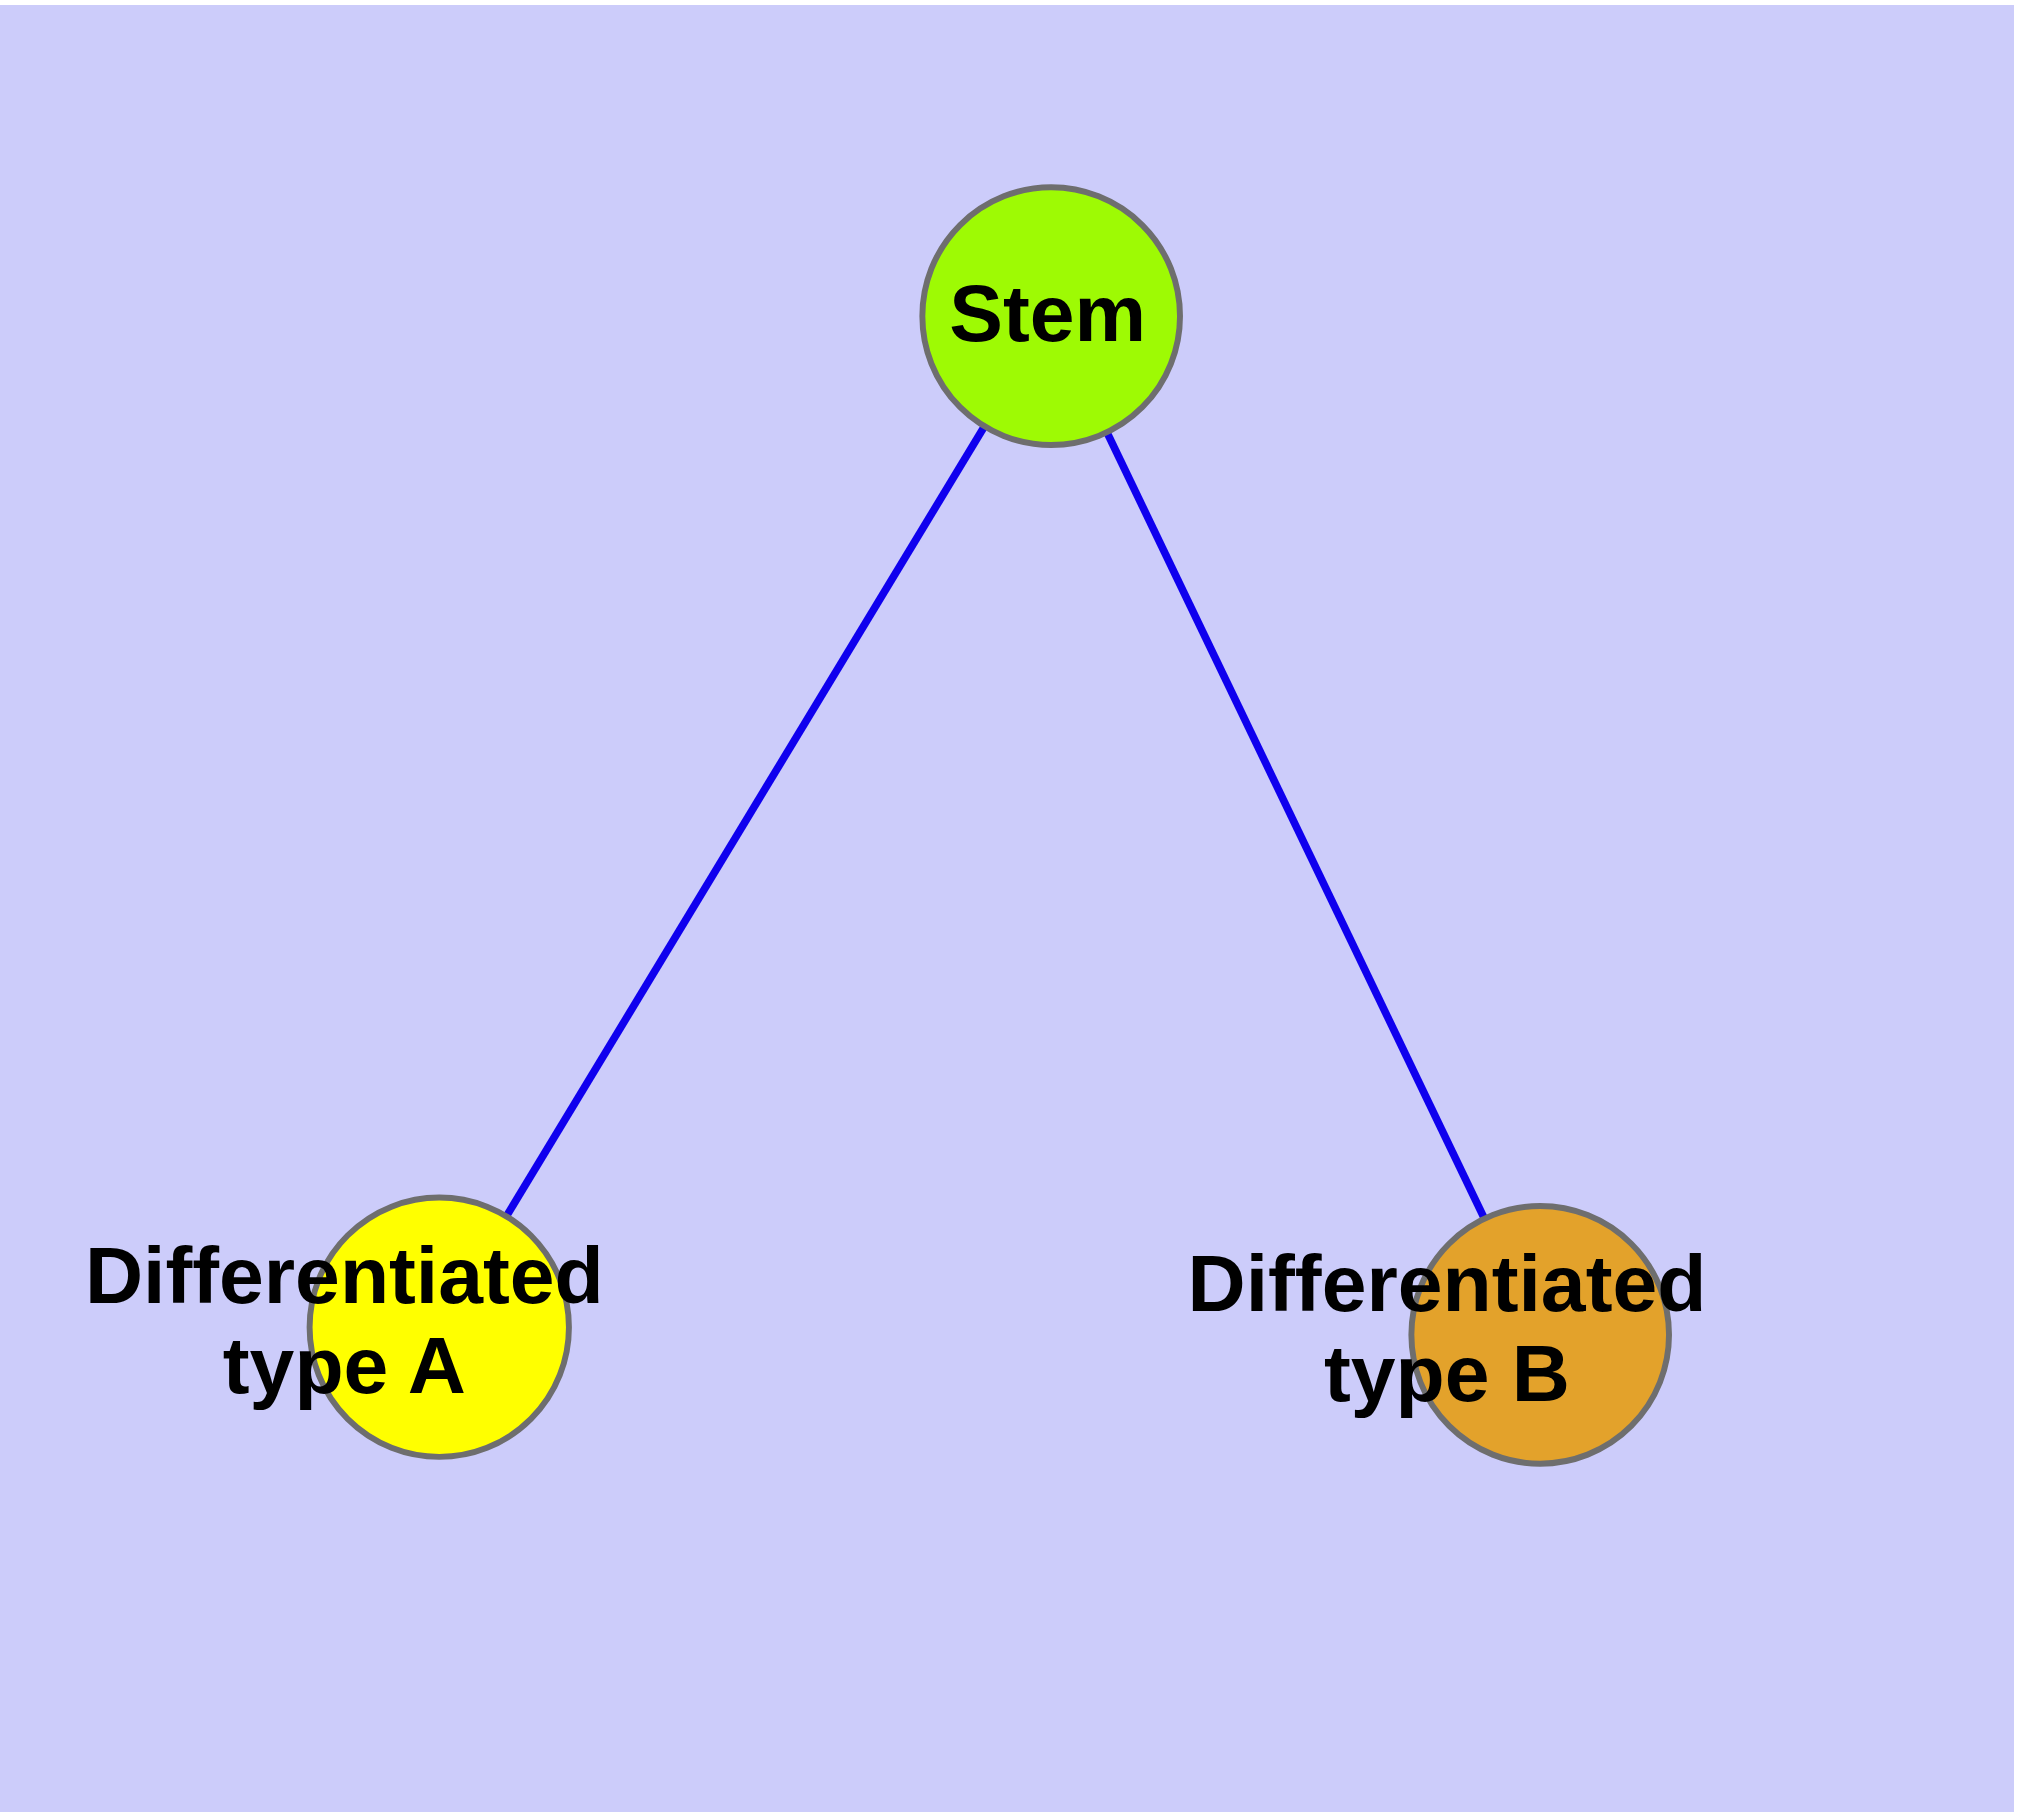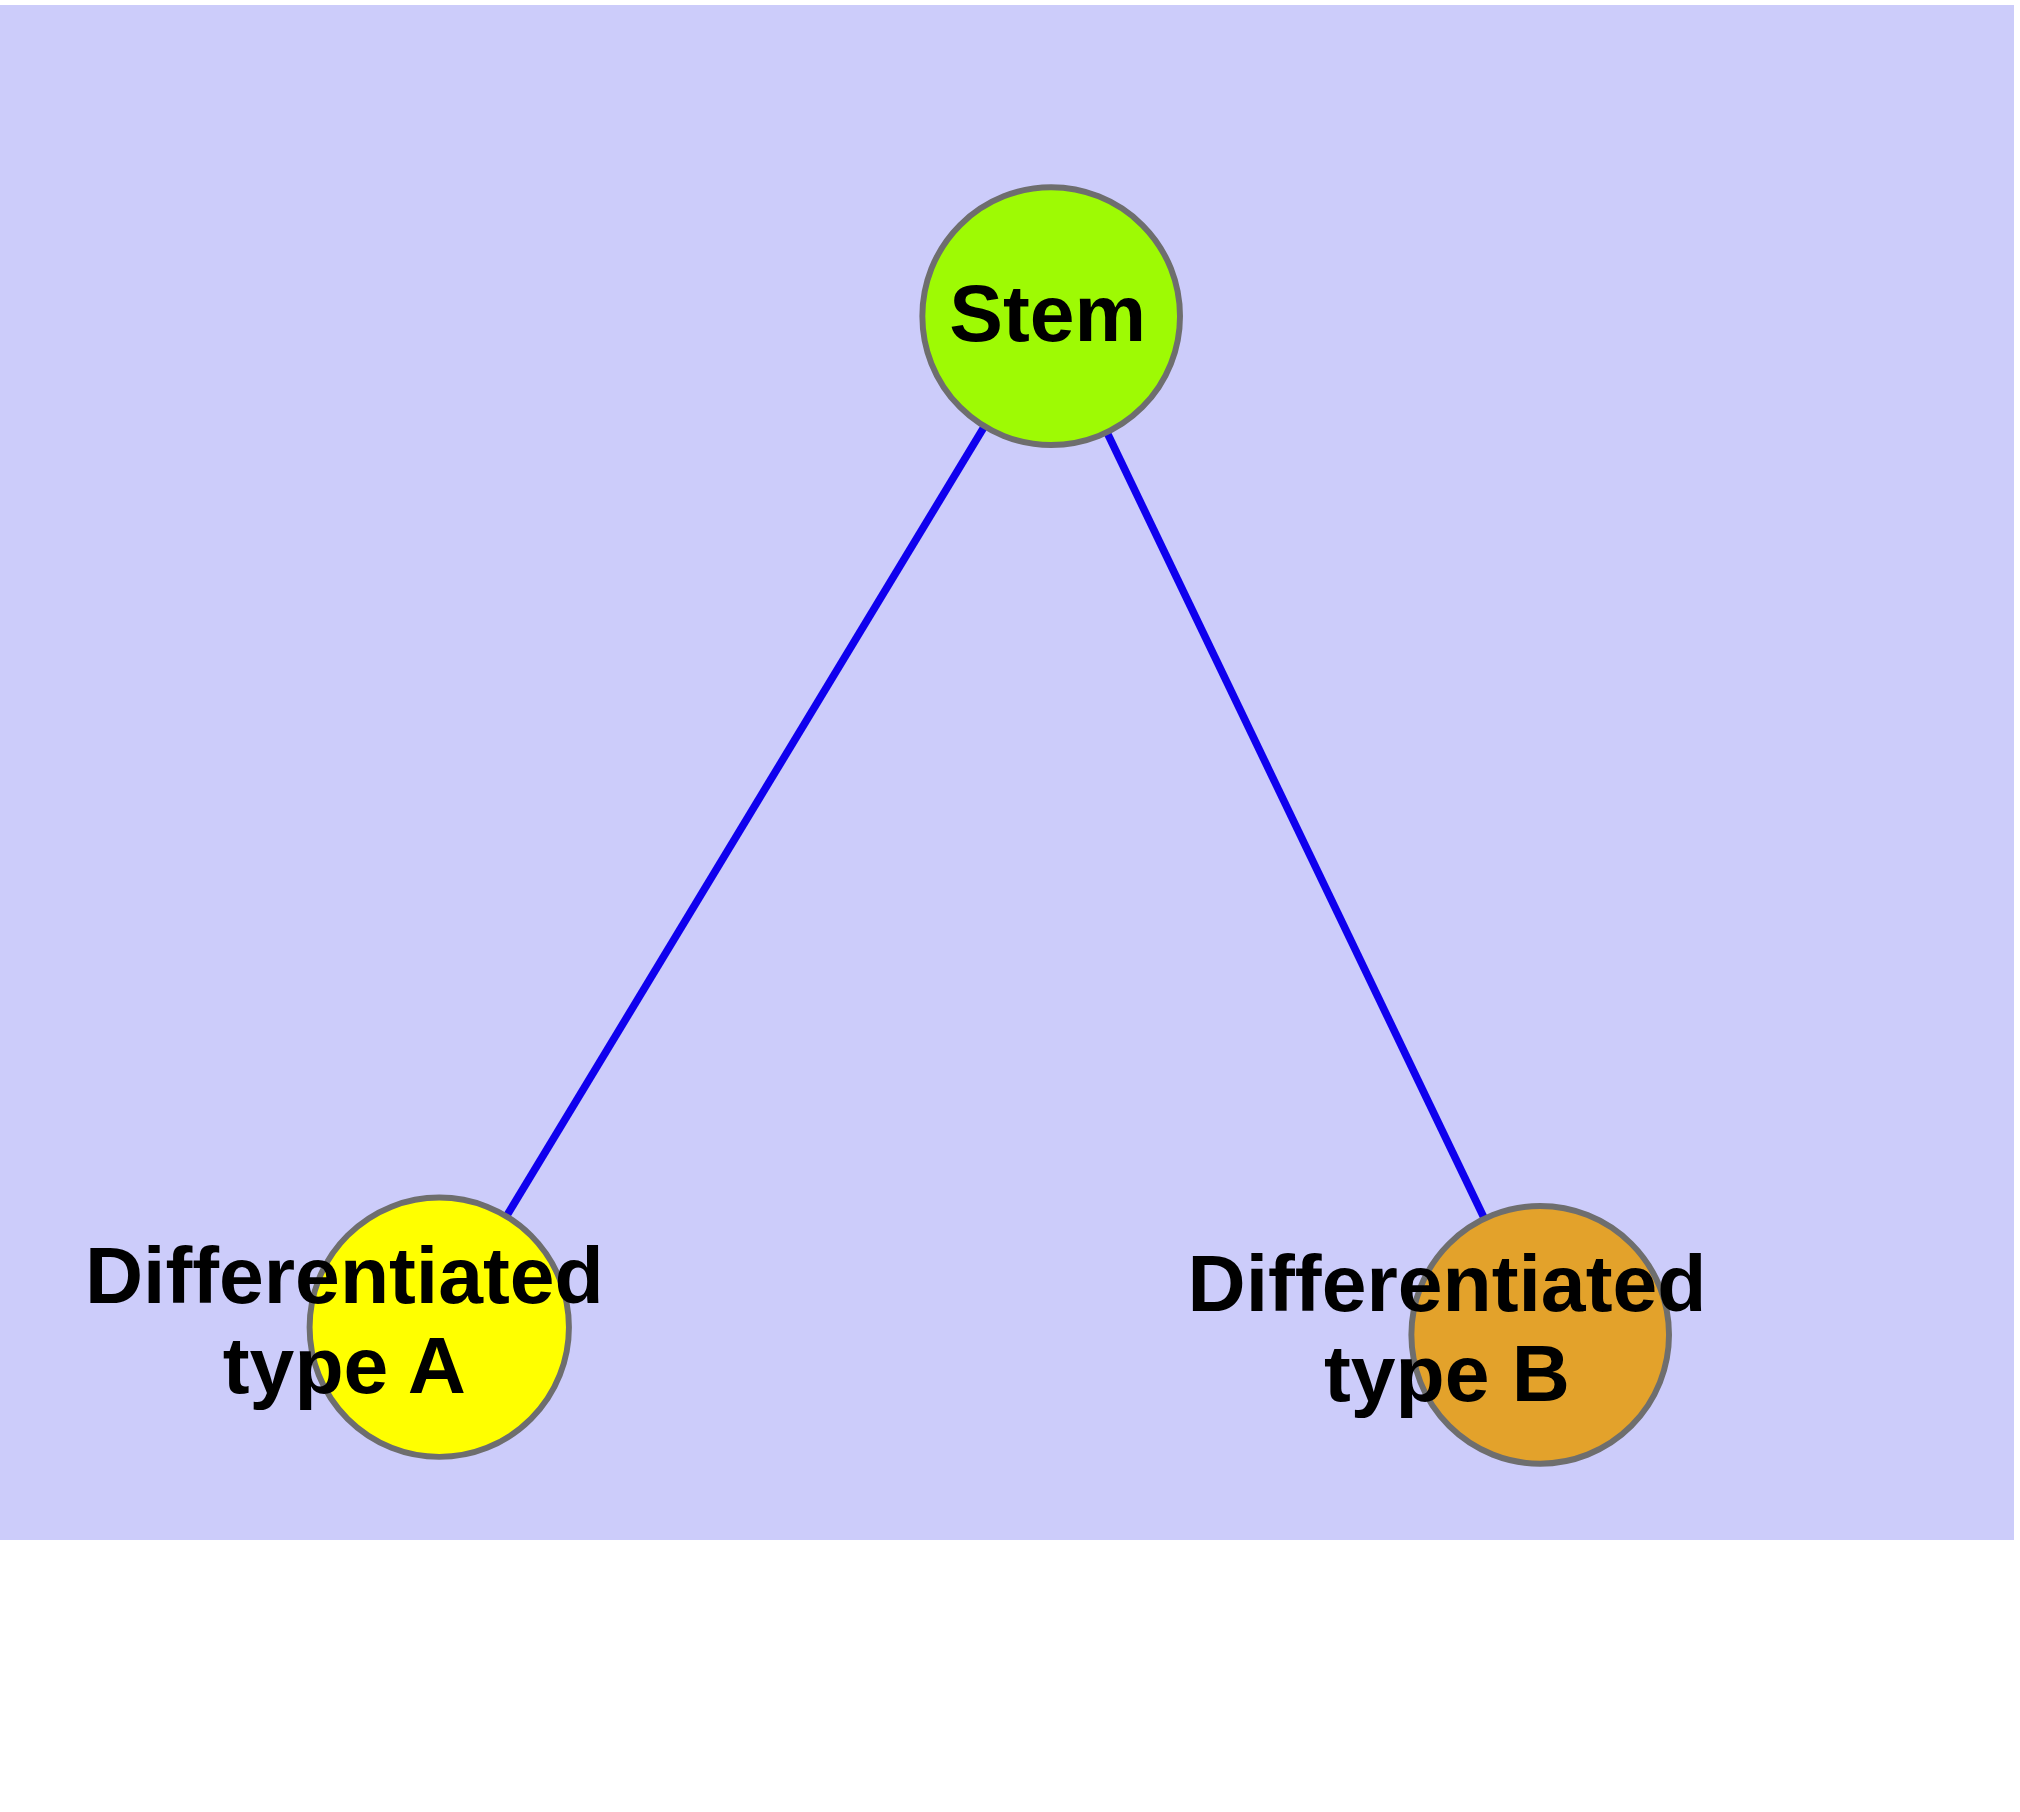--- a/index.html
+++ b/index.html
@@ -45,21 +45,21 @@
     font-weight: bold;
     font-size: 95px;
     fill: #000000;
     text-anchor: middle;
     dominant-baseline: middle;
   }
 </style>
 </head>
 <body>
 
-<div id="stage" style="width: 2021px; height: 1540px;">
+<div id="stage" style="width: 2021px; height: 1812px;">
   <div id="canvas-bg" style="background: rgb(204, 204, 250);"></div>
 
   <svg class="graph" viewBox="0 0 2384 2138">
 
     <g>
       <line class="edge-line" id="edge-0" x1="1240" y1="373" x2="518" y2="1566" stroke="#0f00ee" stroke-width="9"></line>
       <line class="edge-line" id="edge-1" x1="1240" y1="373" x2="1817" y2="1575" stroke="#0f00ee" stroke-width="9"></line>
     </g>
 
     <g>

